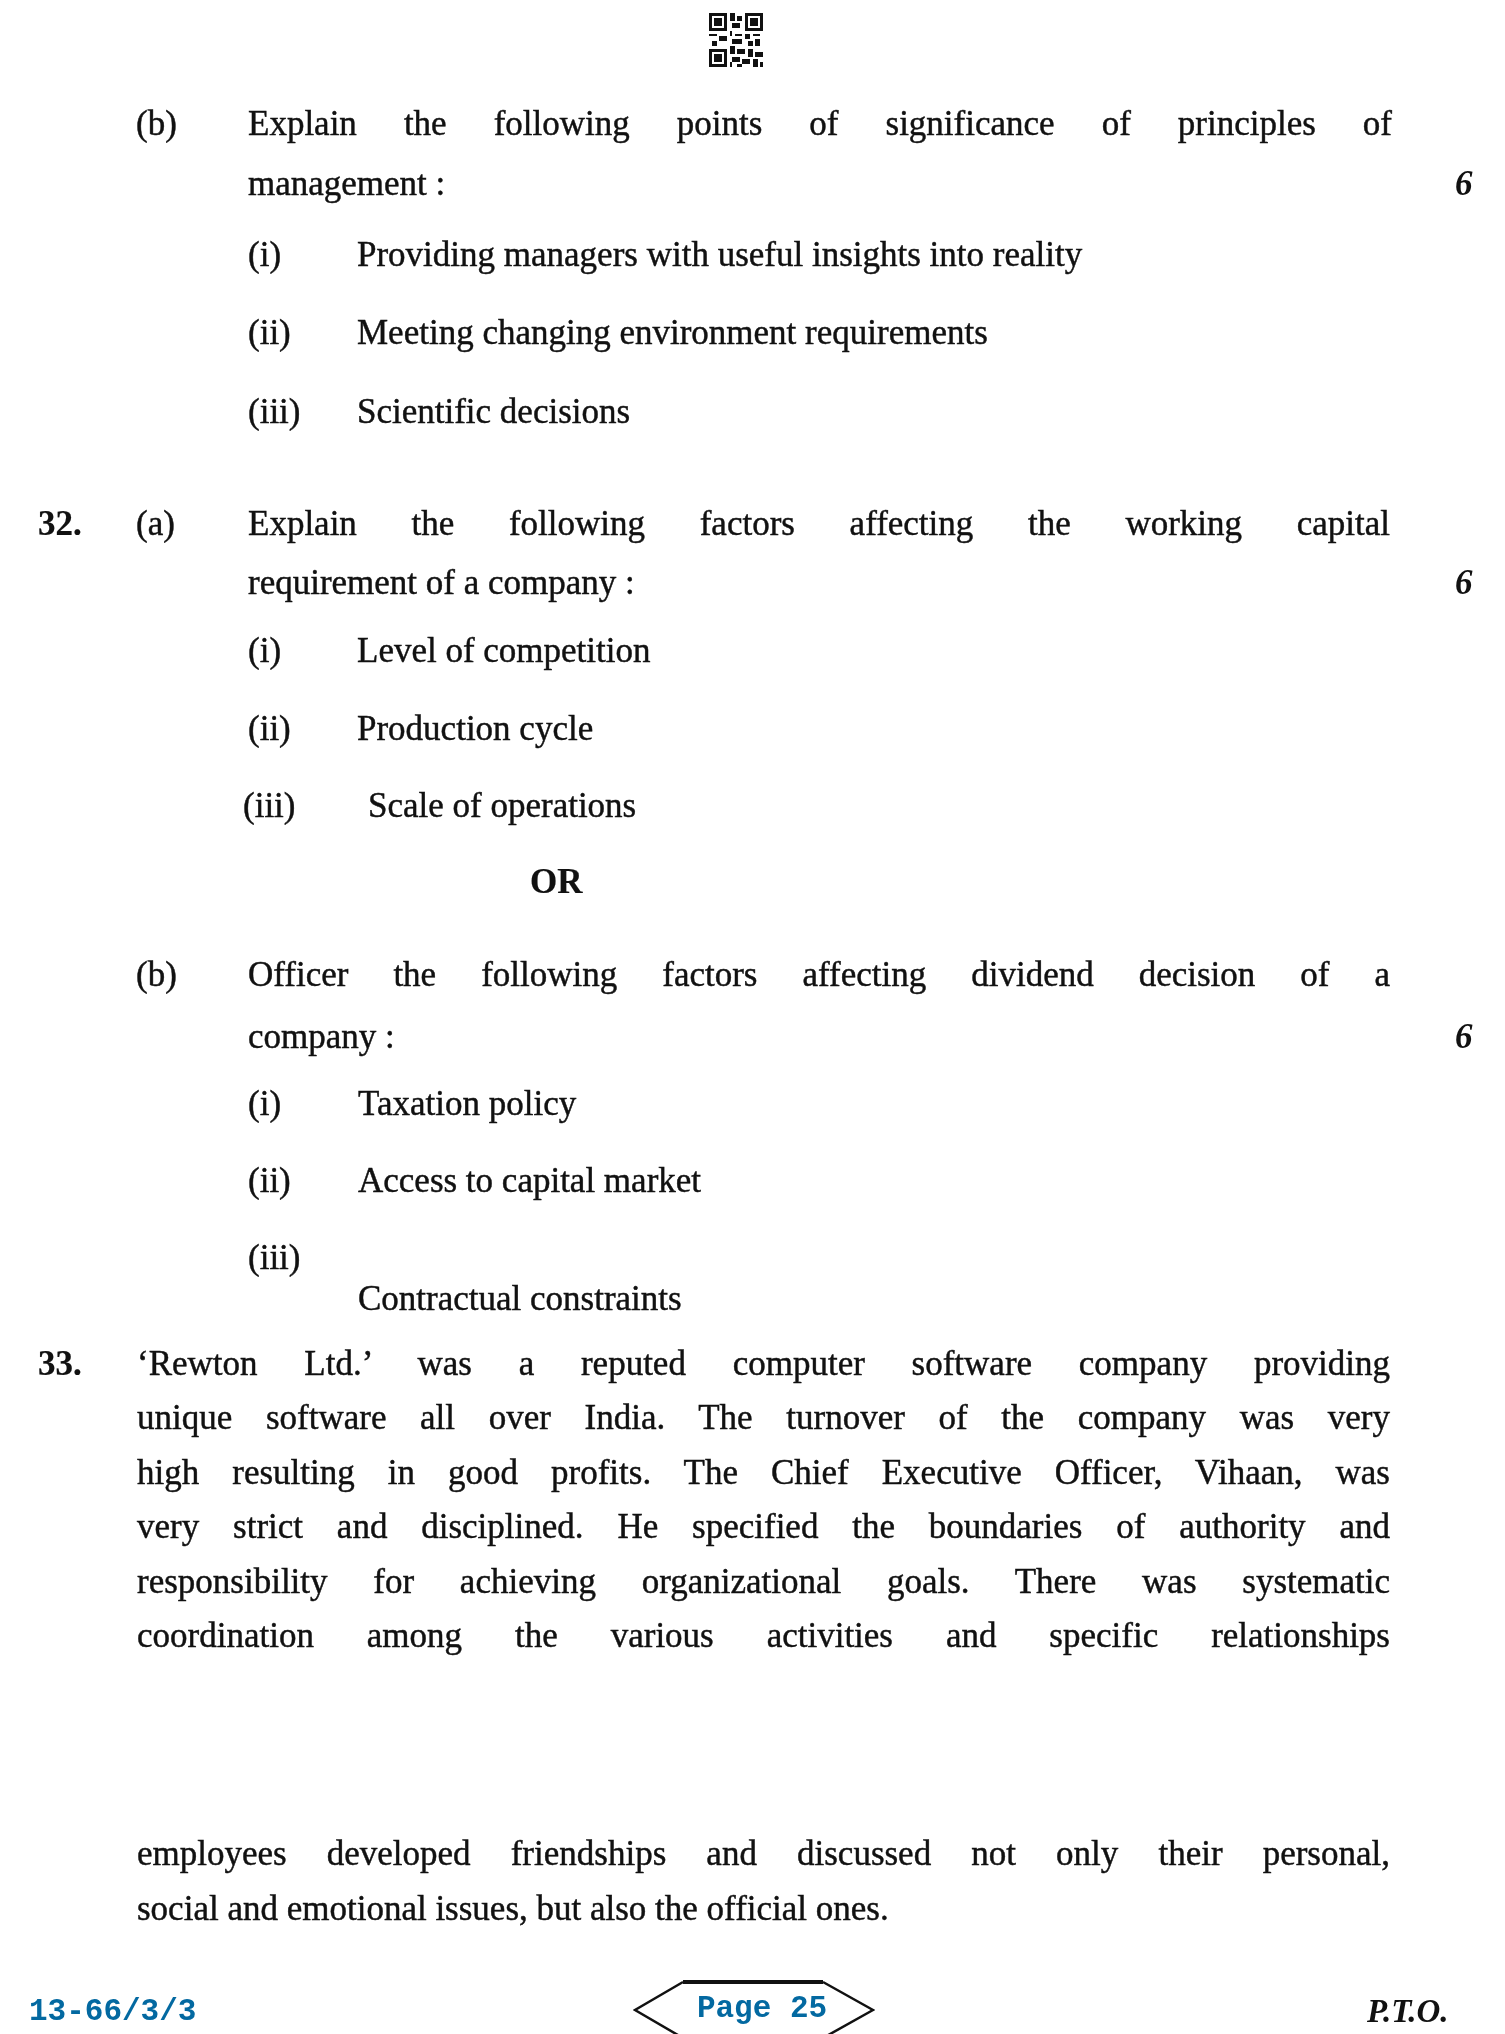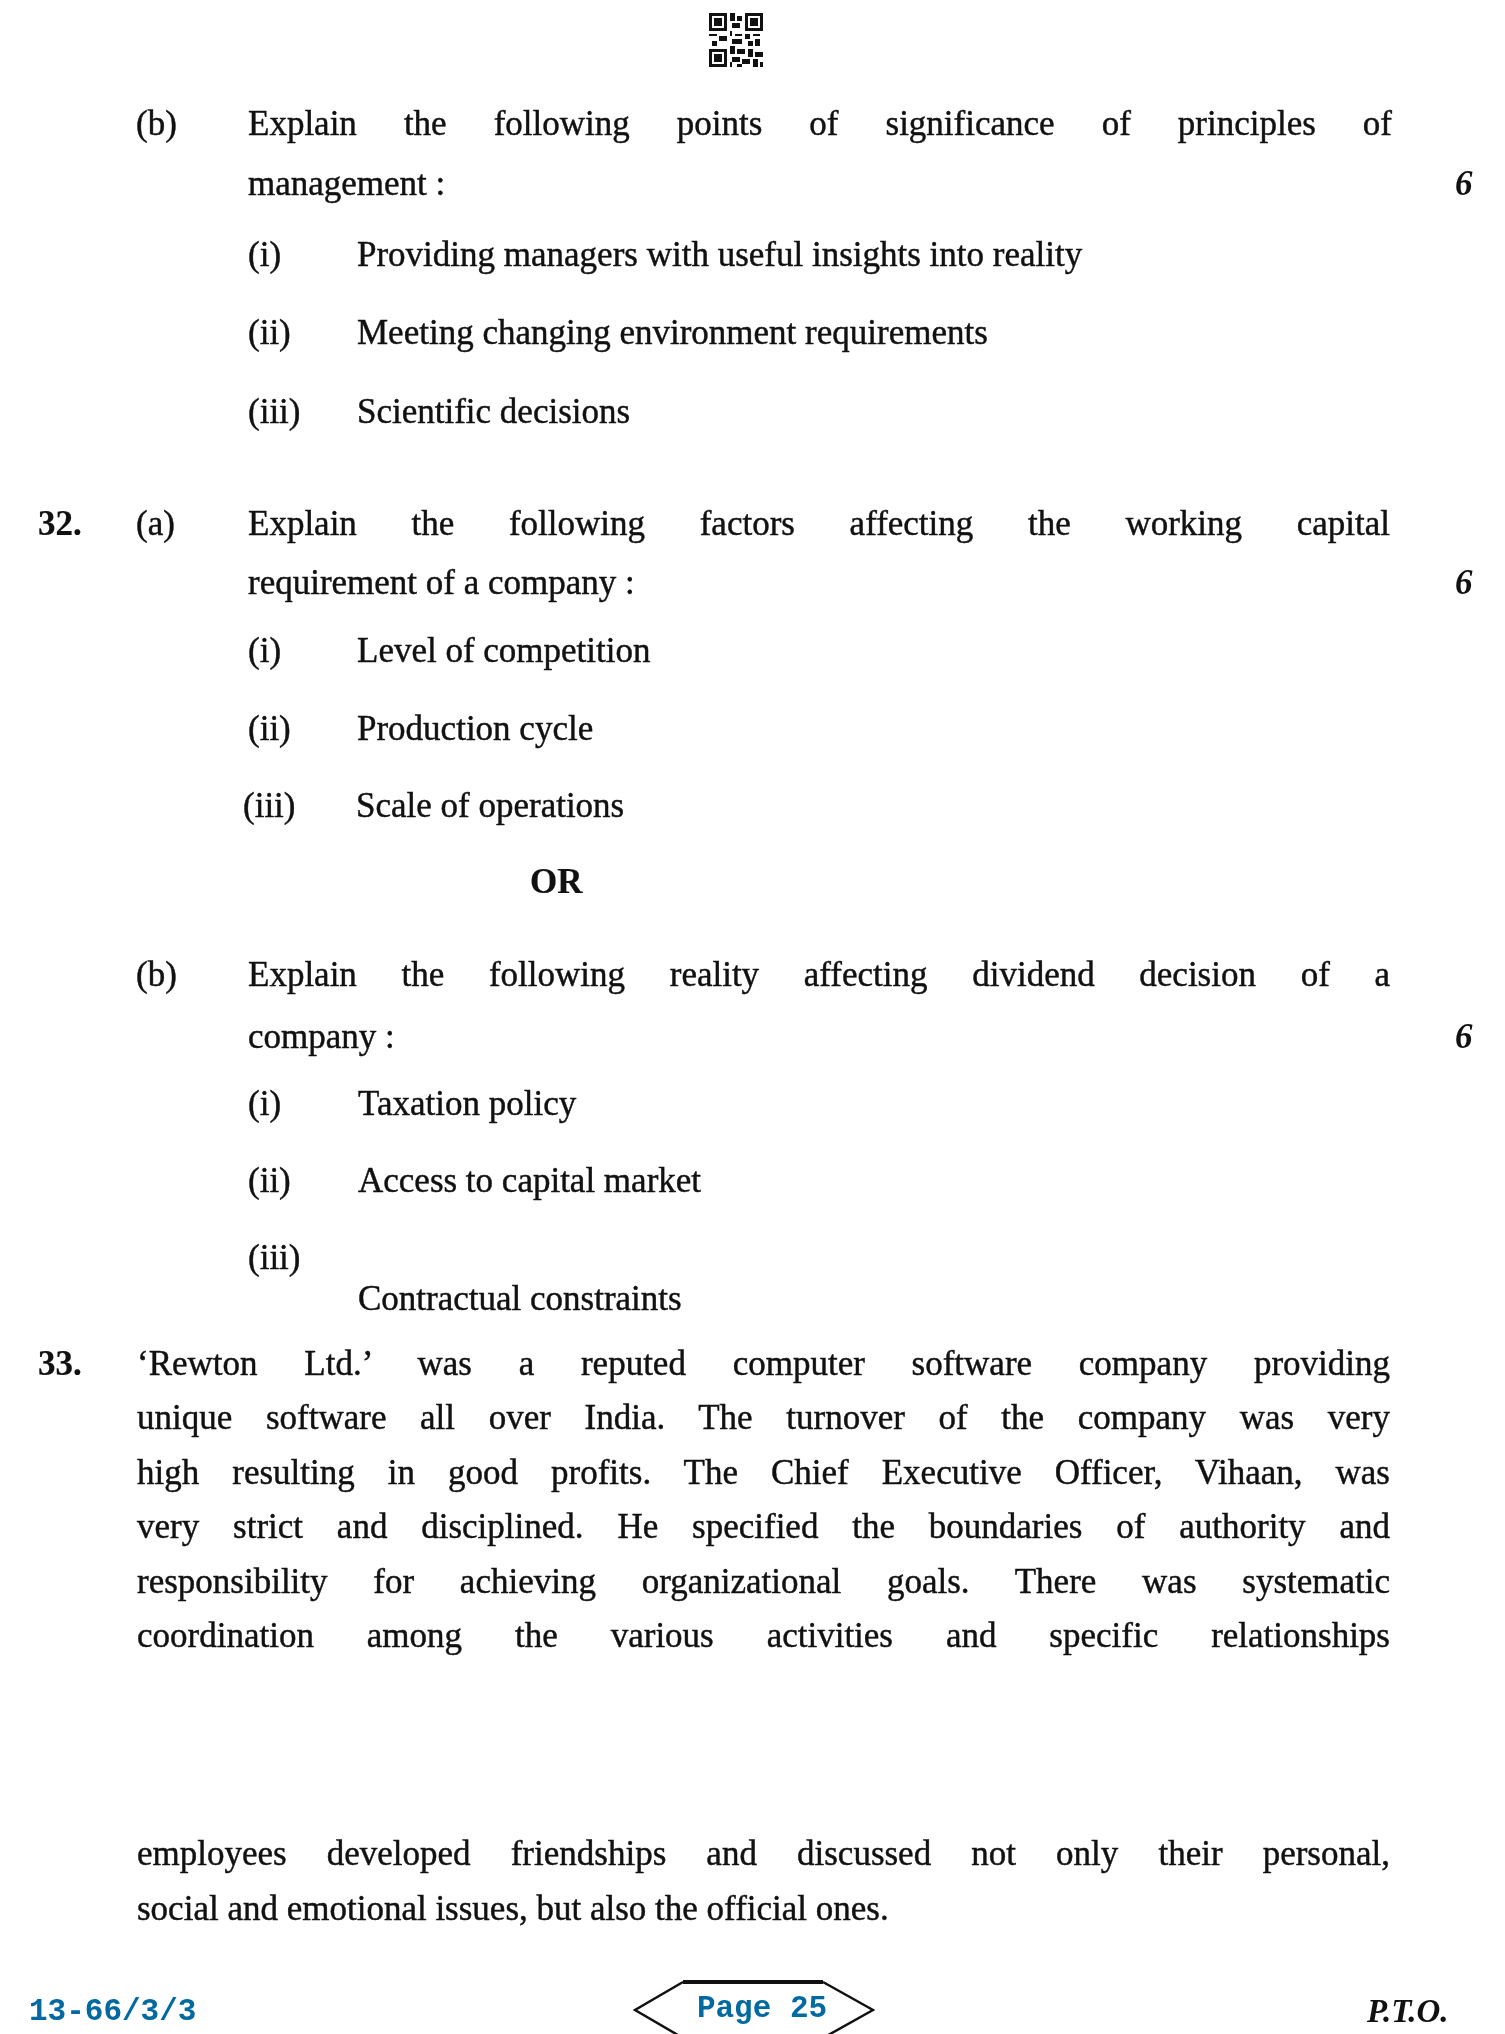--- a/index.html
+++ b/index.html
@@ -96,26 +96,26 @@
   <div class="t bold" style="left:26px; top:506px;">32.</div>
   <div class="t" style="left:136px; top:506px;">(a)</div>
   <div class="t" style="left:248px; top:565px;">requirement of a company :</div>
   <div class="t just" style="left:248px; top:506px; width:1142px;">Explain the following factors affecting the working capital</div>
   <div class="t marks" style="left:1455px; top:565px;">6</div>
   <div class="t" style="left:248px; top:633px;">(i)</div>
   <div class="t" style="left:357px; top:633px;">Level of competition</div>
   <div class="t" style="left:248px; top:711px;">(ii)</div>
   <div class="t" style="left:357px; top:711px;">Production cycle</div>
   <div class="t" style="left:243px; top:788px;">(iii)</div>
-  <div class="t" style="left:356px; top:788px;">Scale of operations</div>
+  <div class="t" style="left:368px; top:788px;">Scale of operations</div>
 
   <div class="t or" style="left:530px; top:864px;">OR</div>
 
   <div class="t" style="left:136px; top:957px;">(b)</div>
-  <div class="t just" style="left:248px; top:957px; width:1142px;">Explain the following reality affecting dividend decision of a</div>
+  <div class="t just" style="left:248px; top:957px; width:1142px;">Officer the following factors affecting dividend decision of a</div>
   <div class="t" style="left:248px; top:1019px;">company :</div>
   <div class="t marks" style="left:1455px; top:1019px;">6</div>
   <div class="t" style="left:248px; top:1086px;">(i)</div>
   <div class="t" style="left:358px; top:1086px;">Taxation policy</div>
   <div class="t" style="left:248px; top:1163px;">(ii)</div>
   <div class="t" style="left:358px; top:1163px;">Access to capital market</div>
   <div class="t" style="left:248px; top:1240px;">(iii)</div>
   <div class="t" style="left:358px; top:1240px;margin-top:41px;">Contractual constraints</div>
 
   <div class="t bold" style="left:26px; top:1346px;">33.</div>

